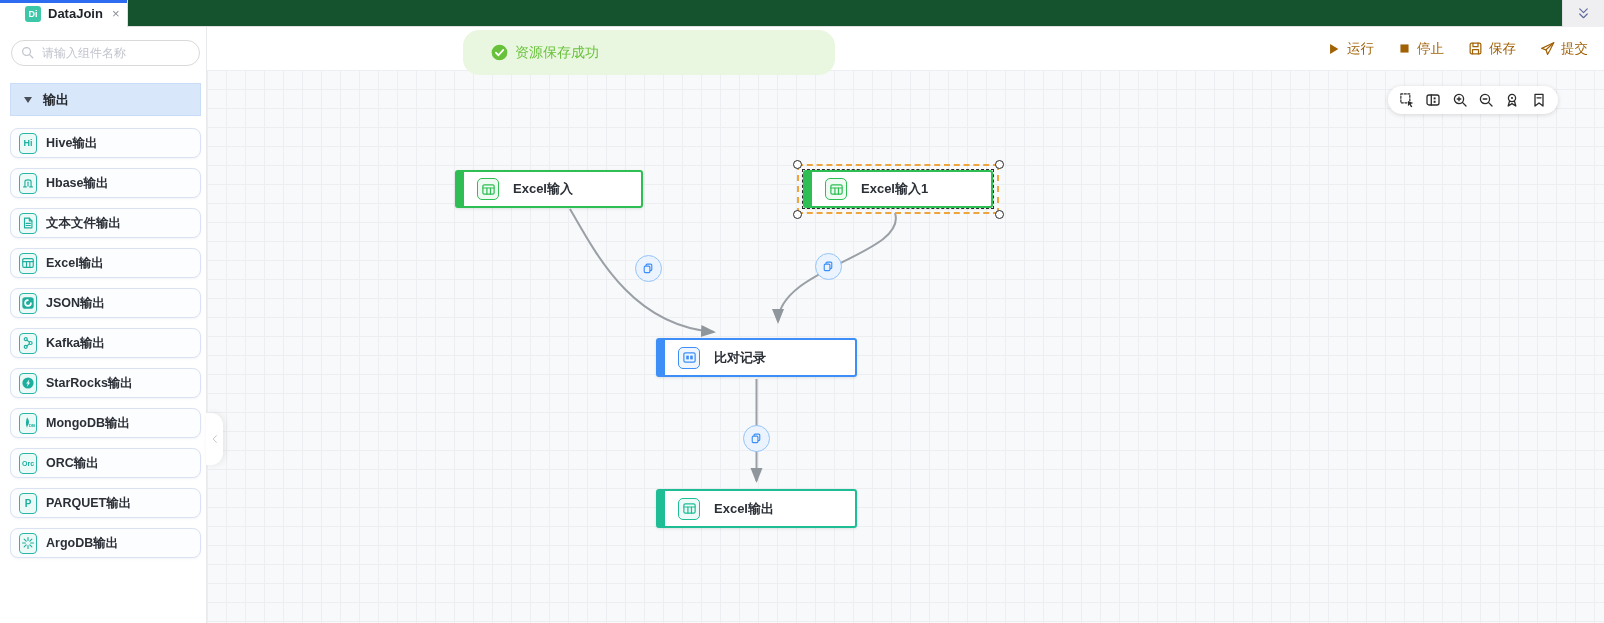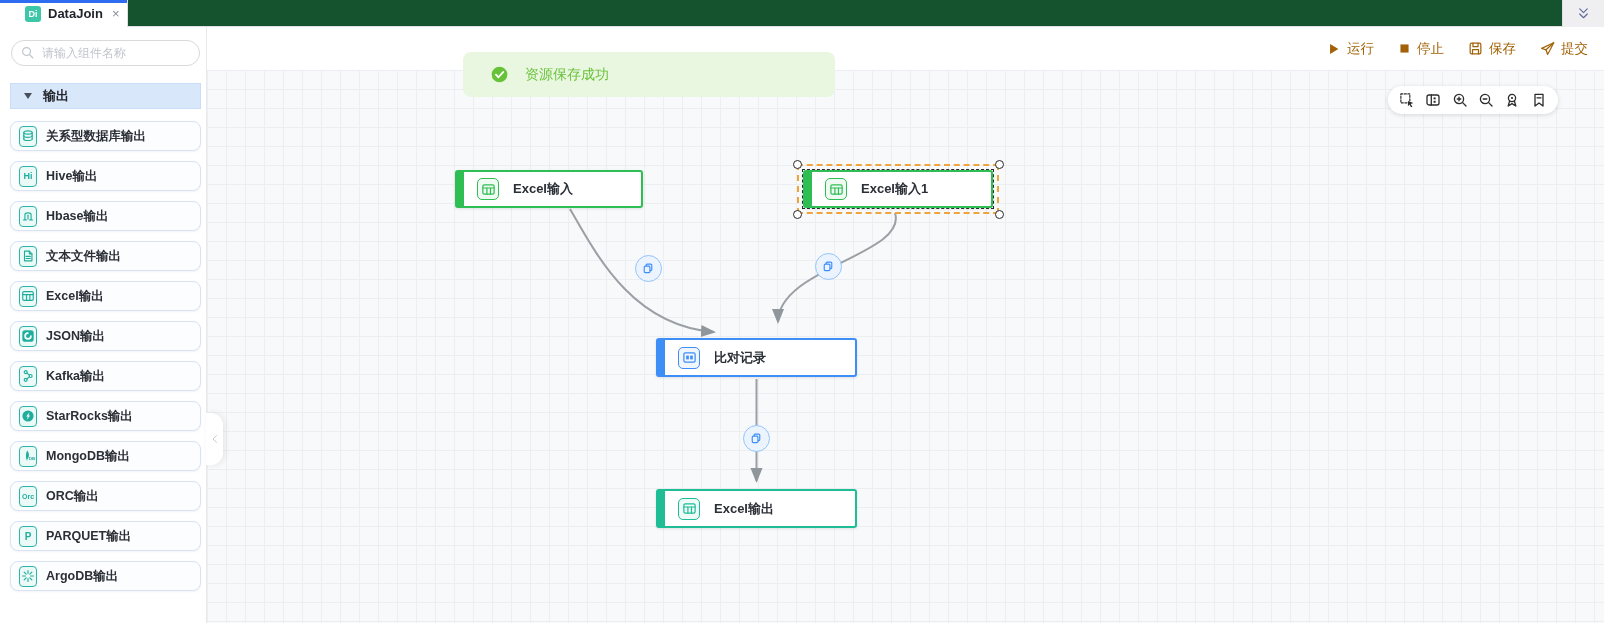--- a/index.html
+++ b/index.html
@@ -24,21 +24,21 @@
 
   
   .sidebar { position:absolute; left:0; top:27px; bottom:0; width:207px; background:#fff;
     border-right:1px solid #e8e9eb; z-index:5; }
   .search-wrap { position:relative; margin:13px 7px 0 11px; }
   .search-wrap input { width:189px; height:26px; border:1px solid #d9d9d9; border-radius:13px;
     padding:0 10px 0 30px; font-size:12px; color:#c2410c; outline:none; background:#fff;
     font-family:"Liberation Sans", sans-serif; }
   .search-wrap input::placeholder { color:#c0c4cc; }
   .search-wrap .sicon { position:absolute; left:9px; top:5px; color:#c0c4cc; }
-  .section-header { margin:17px 6px 0 10px; width:191px; height:26px; background:#d9e7fb;
+  .section-header { margin:17px 6px 0 10px; width:191px; height:33px; background:#d9e7fb;
     border:1px solid #c9ddf9; display:flex; align-items:center; padding-left:13px; gap:11px; cursor:pointer; }
   .caret { width:0; height:0; border-left:4.5px solid transparent; border-right:4.5px solid transparent;
     border-top:6px solid #4a4f57; }
   .section-label { font-size:13px; font-weight:700; color:#23262b; }
   .item-list { margin:12px 6px 0 10px; display:flex; flex-direction:column; gap:10px; }
   .sidebar-item { width:191px; height:30px; background:#fcfdff; border:1px solid #dbe2f2;
     border-radius:8px; display:flex; align-items:center; padding-left:8px; gap:9px;
     box-shadow:0 1px 2px rgba(100,120,160,.08); cursor:grab; }
   .item-icon { width:18px; height:21px; border:1px solid #2ab5a6; border-radius:4px;
     background:#ecfaf7; color:#1fae9e; display:flex; align-items:center; justify-content:center; flex:none; }
@@ -49,21 +49,21 @@
 
   
   .topband { position:absolute; left:207px; top:27px; right:0; height:43px; background:#fff; }
   .canvas-bg { position:absolute; left:207px; top:70px; right:0; bottom:0; background-color:#f8f9fa;
     background-image:linear-gradient(to right,#eceef2 1px,transparent 1px),
                      linear-gradient(to bottom,#eceef2 1px,transparent 1px);
     background-size:19px 19px; }
   .actions { position:absolute; right:16px; top:27px; height:43px; display:flex; align-items:center; gap:24px; }
   .action { display:flex; align-items:center; gap:6px; color:#a16207; font-size:13.5px; cursor:pointer; }
   .toast { position:absolute; left:463px; top:30px; width:372px; height:45px; background:#eaf7e0;
-    border-radius:8px; display:flex; align-items:center; padding-left:28px; gap:17px; z-index:8;margin-top:22px; }
+    border-radius:16px; display:flex; align-items:center; padding-left:28px; gap:7px; z-index:8; }
   .toast-msg { color:#67c23a; font-size:14px; }
 
   .canvas-tools { position:absolute; left:1388px; top:86px; width:170px; height:28px; background:#fff;
     border-radius:15px; box-shadow:0 1px 5px rgba(0,0,0,.14); display:flex; align-items:center;
     justify-content:space-around; padding:0 6px; z-index:9; color:#2b2b2b; }
   .tool { display:flex; align-items:center; justify-content:center; cursor:pointer; }
 
   .edge-layer { position:absolute; left:0; top:0; width:1604px; height:623px; z-index:1; pointer-events:none; }
   .edge-chip { position:absolute; width:27px; height:27px; border-radius:50%; background:#eaf3fe;
     border:1.5px solid #94c4f9; display:flex; align-items:center; justify-content:center;
@@ -110,31 +110,20 @@
       </span>
     <input type="text" placeholder="请输入组件名称" style="">
   </div>
   <div class="section-header">
     <span class="caret"></span>
     <span class="section-label">输出</span>
   </div>
   <div class="item-list" id="item-list">
       <div class="sidebar-item">
      <span class="item-icon" style="display:flex;align-items:center;justify-content:center">
-          <svg width="14" height="14" viewBox="0 0 16 16" fill="none" stroke="currentColor" stroke-width="1.3" stroke-linecap="round" stroke-linejoin="round">
-            <ellipse cx="8" cy="4" rx="4.8" ry="1.9"></ellipse>
-            <path d="M3.2 4 V11.3 M12.8 4 V11.3"></path>
-            <path d="M3.2 7.6 c0 1.05 2.1 1.9 4.8 1.9 s4.8 -.85 4.8 -1.9"></path>
-            <path d="M3.2 11.3 c0 1.05 2.1 1.9 4.8 1.9 s4.8 -.85 4.8 -1.9"></path>
-          </svg>
-        </span>
-     <span class="item-label">关系型数据库输出</span>
-   </div>
-      <div class="sidebar-item">
-     <span class="item-icon" style="display:flex;align-items:center;justify-content:center">
           <span style="font-size:9px;font-weight:bold">Hi</span>
         </span>
      <span class="item-label">Hive输出</span>
    </div>
       <div class="sidebar-item">
      <span class="item-icon" style="display:flex;align-items:center;justify-content:center">
           <svg width="14" height="14" viewBox="0 0 16 16" fill="none" stroke="currentColor" stroke-width="1.3" stroke-linecap="round" stroke-linejoin="round">
             <path d="M4.5 12 V6.2 q0-1.8 3.5-1.8 t3.5 1.8 V12"></path>
             <path d="M8 7 V11.5"></path>
             <path d="M3 12.5 H6 M10 12.5 H13"></path>

